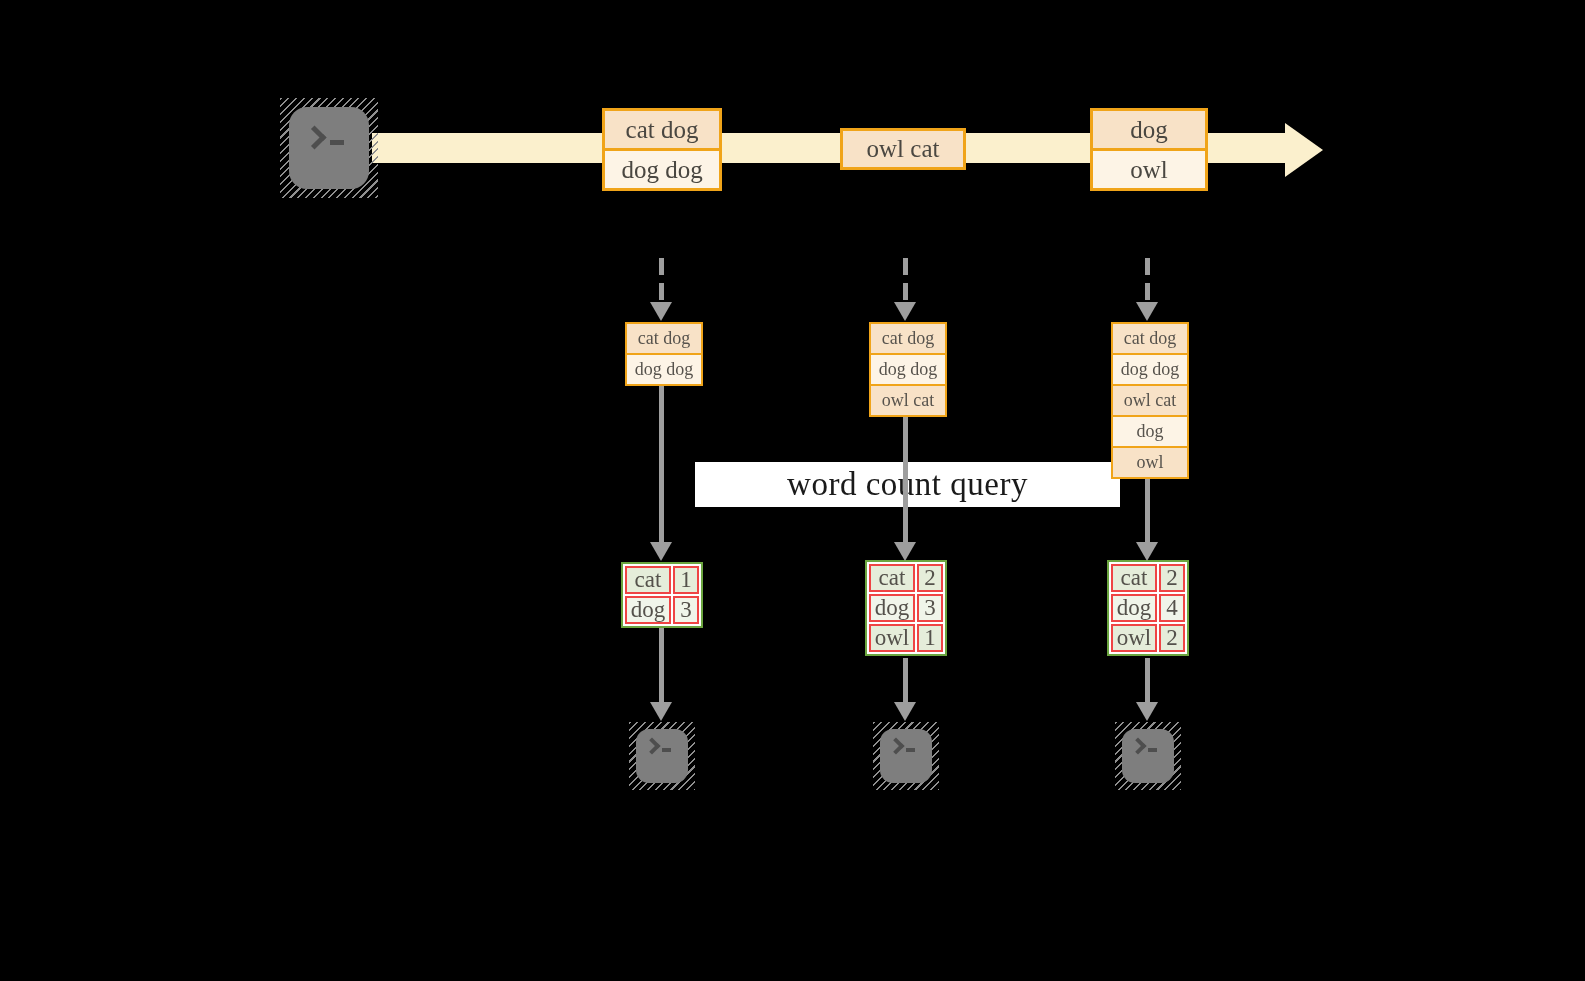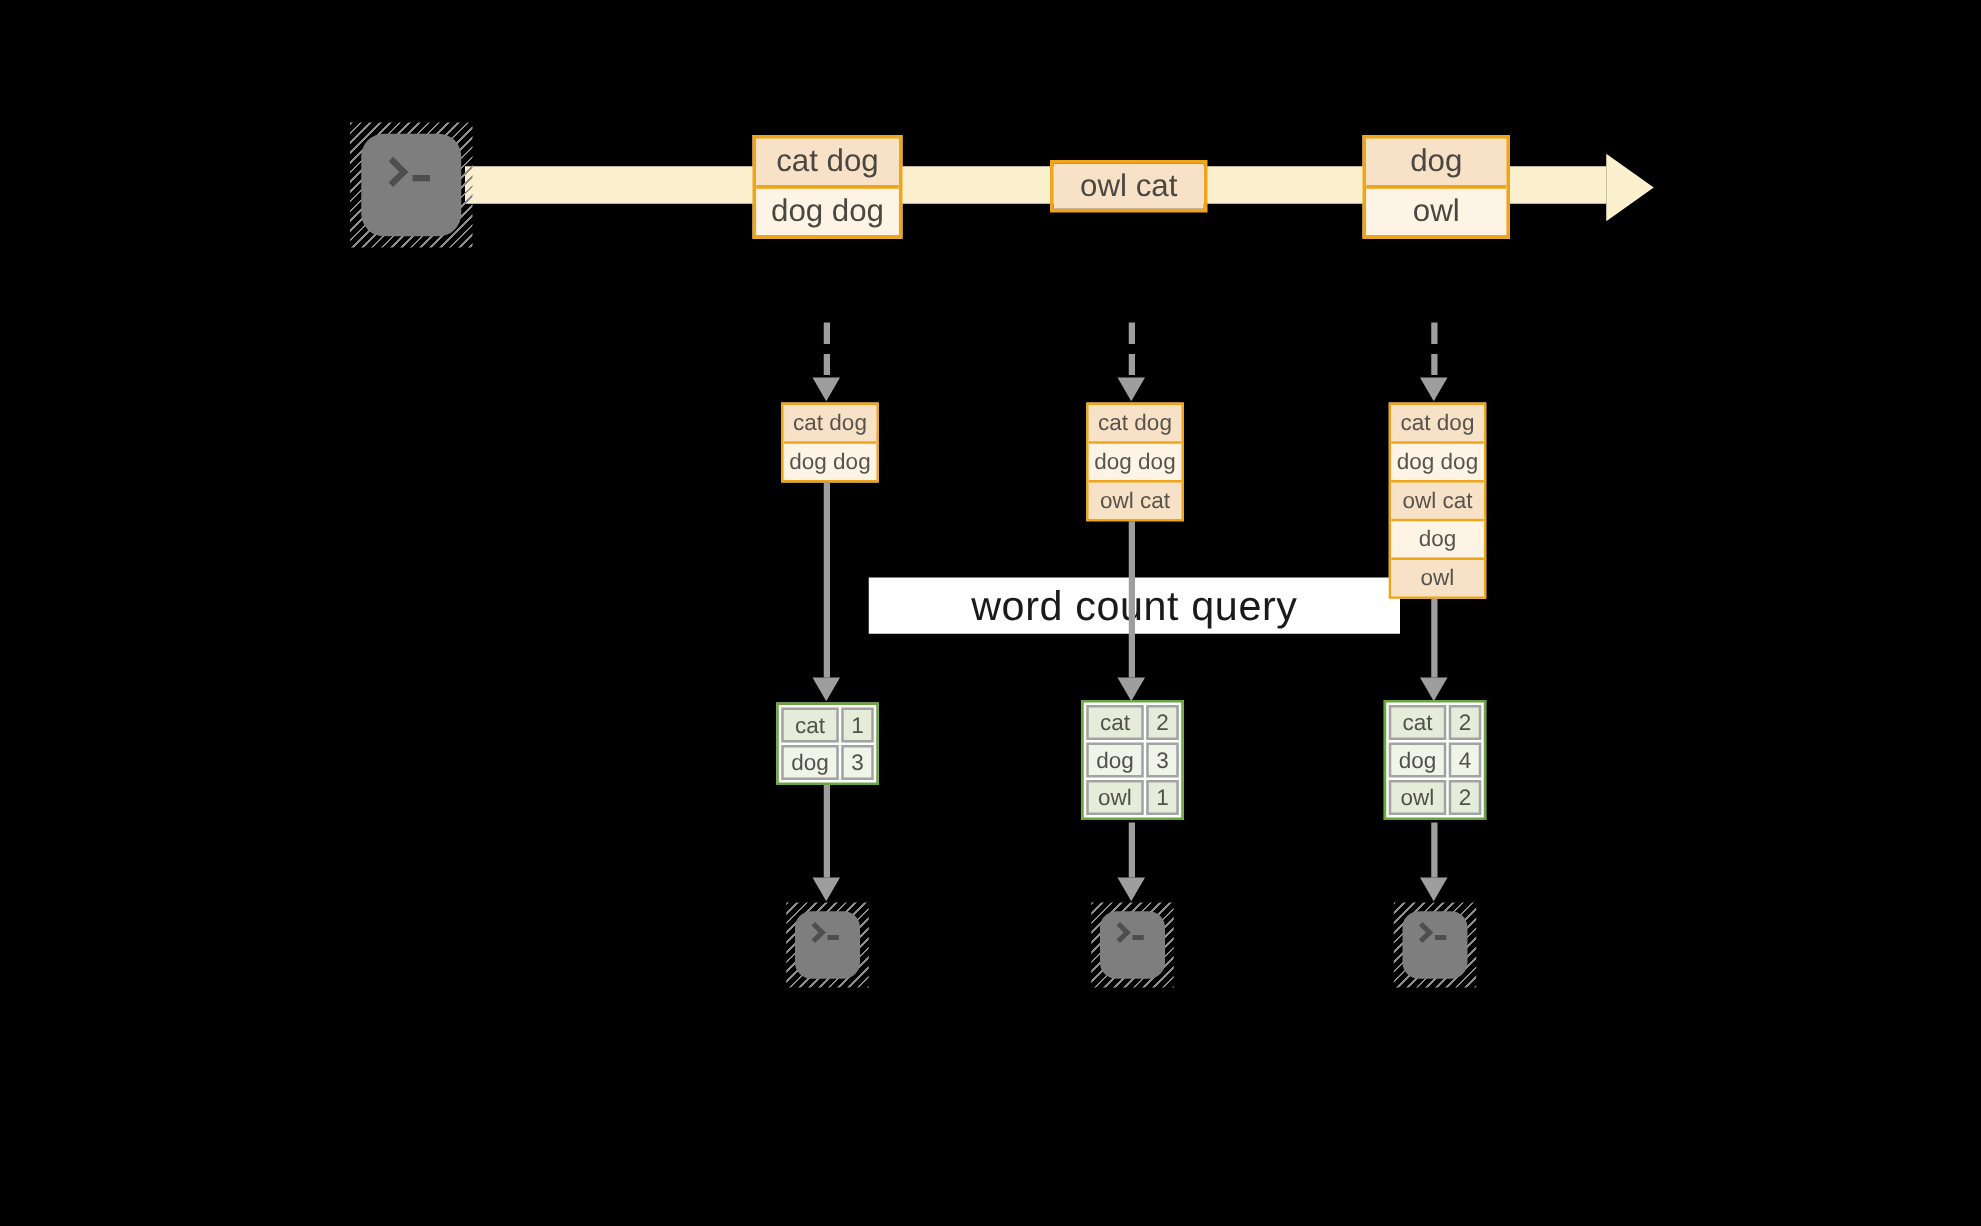--- a/index.html
+++ b/index.html
@@ -1,18 +1,18 @@
 <!DOCTYPE html>
 <html><head>
 <meta charset="utf-8">
 <style>
   html,body{margin:0;padding:0;background:#000;}
   #canvas{
     position:relative;width:1585px;height:879px;background:#000000;overflow:hidden;
-    font-family:Liberation Sans, sans-serif;
+    font-family:Liberation Serif, serif;
   }
   
   .band{position:absolute;left:372px;top:133px;width:913px;height:30px;background:#FBF0CD;z-index:1;}
   .band-head{position:absolute;left:1285px;top:123px;width:0;height:0;z-index:1;
     border-top:27px solid transparent;border-bottom:27px solid transparent;border-left:38px solid #FBF0CD;}
   
   .event-box{position:absolute;z-index:2;border:3px solid #F0A419;background:#FDF4E6;}
   .ev-row{height:37px;display:flex;align-items:center;justify-content:center;
     font-size:25px;color:#4A4741;}
   .ev-row + .ev-row{border-top:3px solid #F0A419;}
@@ -29,22 +29,22 @@
   .stack .st-row{height:29px;display:flex;align-items:center;justify-content:center;
     font-size:18px;color:#57534D;}
   .stack .st-row + .st-row{border-top:2px solid #F0A419;}
   
   .banner{position:absolute;left:695px;top:462px;width:425px;height:45px;background:#FFFFFF;z-index:2;
     display:flex;align-items:center;justify-content:center;}
   .banner span{font-size:33px;color:#1A1A1A;letter-spacing:.5px;}
   
   .gtable{position:absolute;z-index:3;border:2px solid #6BA53F;background:#FFFFFF;padding:2px;
     display:grid;grid-template-columns:46px 26px;gap:2px;grid-auto-rows:28px;}
-  .gcell{border:2px solid #a3a3a3;display:flex;align-items:center;justify-content:center;
-    font-size:18px;color:#54514B;box-sizing:border-box;}
+  .gcell{border:2px solid #ef4444;display:flex;align-items:center;justify-content:center;
+    font-size:23px;color:#54514B;box-sizing:border-box;}
   .fill-g1{background:#E5EDDA;}
   .fill-g2{background:#F0F5EA;}
   
   .term{position:absolute;z-index:2;
     background:repeating-linear-gradient(135deg,#8F8F8F 0 1.5px,transparent 1.5px 5.5px);}
   .term-body{position:absolute;background:#7E7E7E;}
   .term.big .term-body{inset:9px;border-radius:18px;}
   .term.small .term-body{inset:7px;border-radius:13px;}
   .prompt{position:absolute;display:flex;align-items:flex-end;}
   .term.big .prompt{left:17px;top:22px;}

